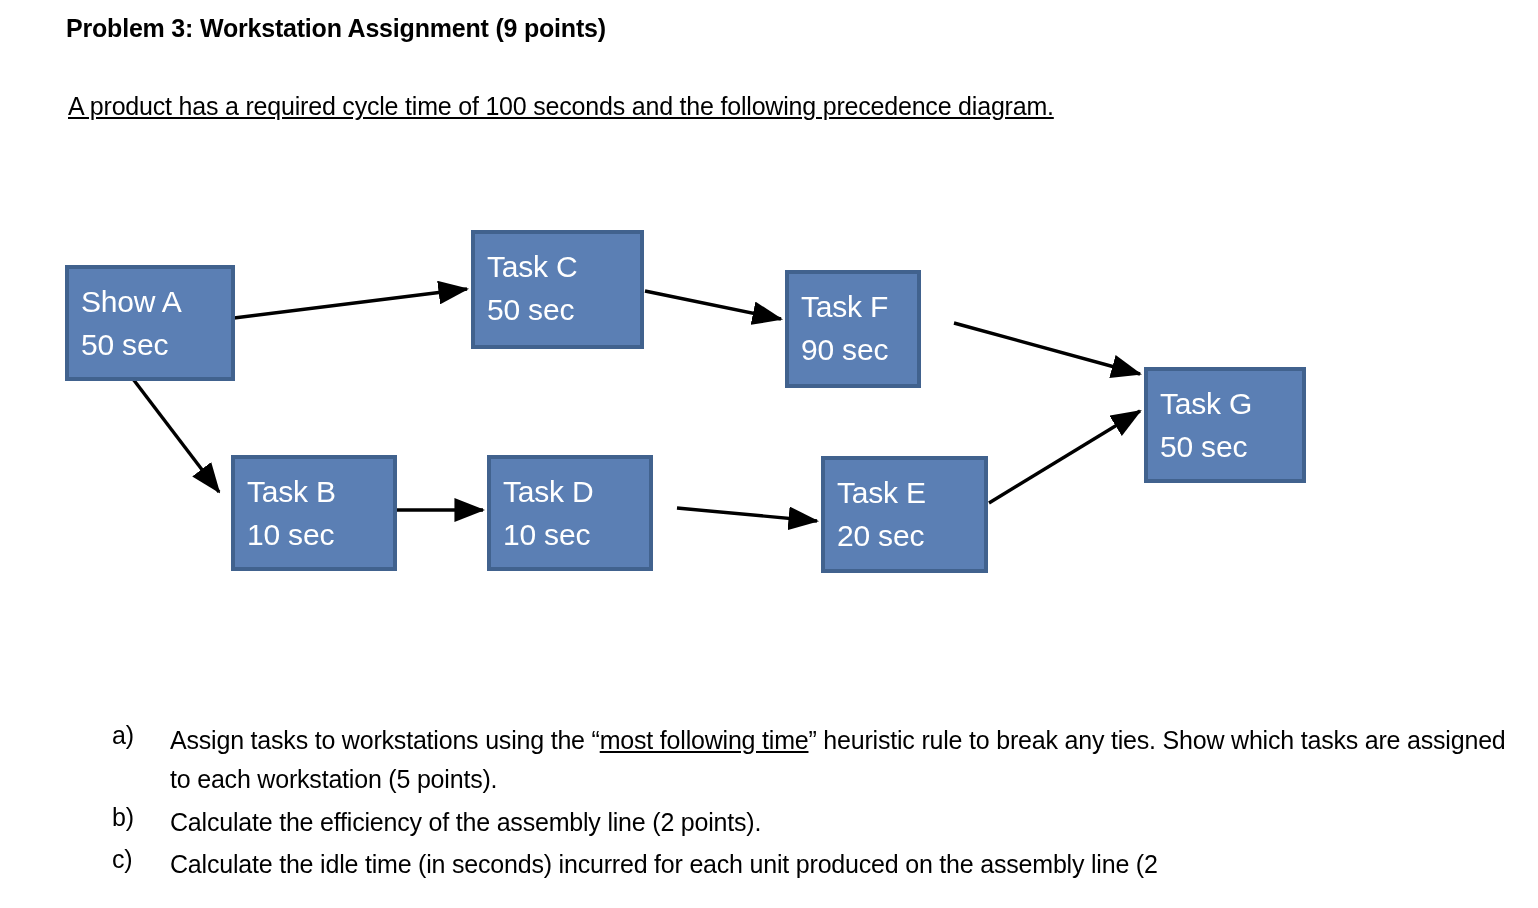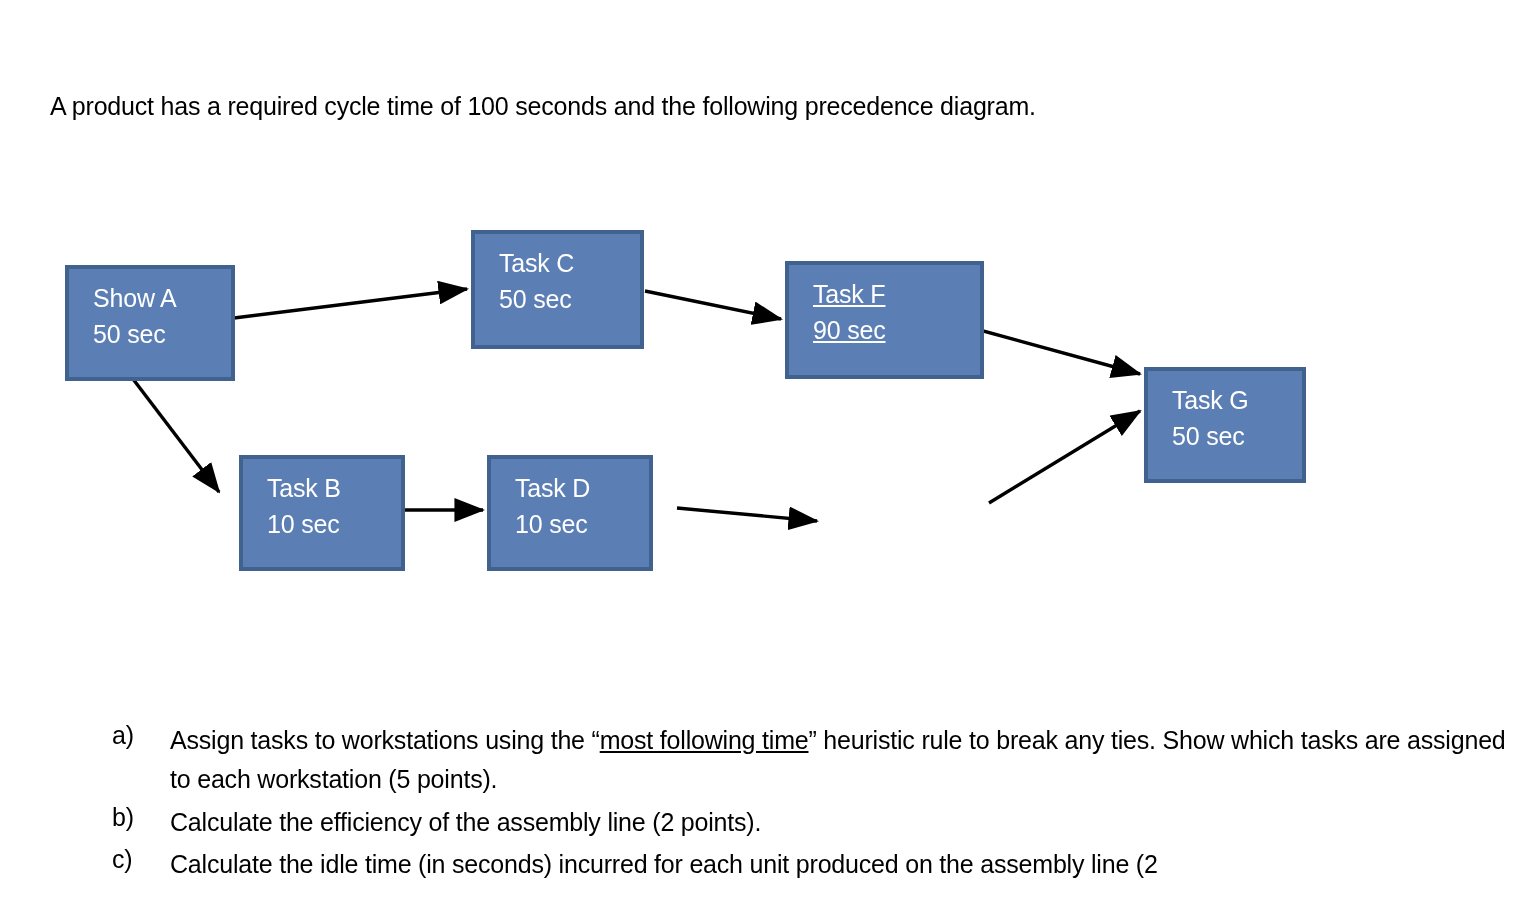--- a/index.html
+++ b/index.html
@@ -24,43 +24,44 @@
     position: absolute;
     left: 66px;
     top: 14px;
     font-size: 25px;
     font-weight: bold;
     letter-spacing: -0.2px;
     white-space: nowrap;
   }
   .intro {
     position: absolute;
-    left: 50px;
+    left: 68px;
     top: 92px;
     font-size: 25px;
     letter-spacing: -0.2px;
     white-space: nowrap;
+    text-decoration: underline;
   }
   
   #diagram {
     position: absolute;
     left: 0;
     top: 0;
     width: 1538px;
     height: 700px;
   }
   .node {
     position: absolute;
     box-sizing: border-box;
     background: #5B7FB4;
     border: 4px solid #41628E;
     color: #ffffff;
-    font-size: 25px;
+    font-size: 30px;
     line-height: 1.42;
-    padding: 12px 0 0 24px;
+    padding: 12px 0 0 12px;
     letter-spacing: -0.2px;
     z-index: 2;
   }
   .node .l1, .node .l2 {
     display: block;
     white-space: nowrap;
   }
   #edges {
     position: absolute;
     left: 0;
@@ -95,20 +96,21 @@
   }
   .qtext .under {
     text-decoration: underline;
   }
 </style>
 </head>
 <body>
 
 <div id="page">
 
+  <div class="heading">Problem 3: Workstation Assignment (9 points)</div>
   <div class="intro">A product has a required cycle time of 100 seconds and the following precedence diagram.</div>
 
   <div id="diagram">
     <svg id="edges" viewBox="0 0 1538 700">
       <defs>
         <marker id="arrowhead" markerWidth="9" markerHeight="7" refX="8.4" refY="3.5" orient="auto" markerUnits="strokeWidth">
           <polygon points="0 0, 9 3.5, 0 7" fill="#000000"></polygon>
         </marker>
       </defs>
       <g stroke="#000000" stroke-width="3.4" fill="none" marker-end="url(#arrowhead)">
@@ -125,40 +127,44 @@
     <div class="node" style="left:65px; top:265px; width:170px; height:116px;">
       <span class="l1">Show A</span>
       <span class="l2">50 sec</span>
     </div>
 
     <div class="node" style="left:471px; top:230px; width:173px; height:119px;">
       <span class="l1">Task C</span>
       <span class="l2">50 sec</span>
     </div>
 
-    <div class="node" style="left:785px; top:261px; width:199px; height:118px;text-decoration:underline;">
+    <div class="node" style="left:785px; top:270px; width:136px; height:118px;">
       <span class="l1">Task F</span>
       <span class="l2">90 sec</span>
     </div>
 
     <div class="node" style="left:1144px; top:342px; width:162px; height:116px;margin-top:25px;">
       <span class="l1">Task G</span>
       <span class="l2">50 sec</span>
     </div>
 
-    <div class="node" style="left:231px; top:455px; width:166px; height:116px;margin-left:8px;">
+    <div class="node" style="left:231px; top:455px; width:166px; height:116px;">
       <span class="l1">Task B</span>
       <span class="l2">10 sec</span>
     </div>
 
     <div class="node" style="left:487px; top:455px; width:166px; height:116px;">
       <span class="l1">Task D</span>
       <span class="l2">10 sec</span>
     </div>
 
+    <div class="node" style="left:821px; top:456px; width:167px; height:117px;">
+      <span class="l1">Task E</span>
+      <span class="l2">20 sec</span>
+    </div>
   </div>
 
   <div class="qlist">
     <div class="qitem">
       <span class="qmark">a)</span>
       <span class="qtext"><span>Assign tasks to workstations using the “</span><span class="under">most following time</span><span>” heuristic rule to break any ties. Show which tasks are assigned to each workstation (5 points).</span></span>
     </div>
     <div class="qitem">
       <span class="qmark">b)</span>
       <span class="qtext">Calculate the efficiency of the assembly line (2 points).</span>

